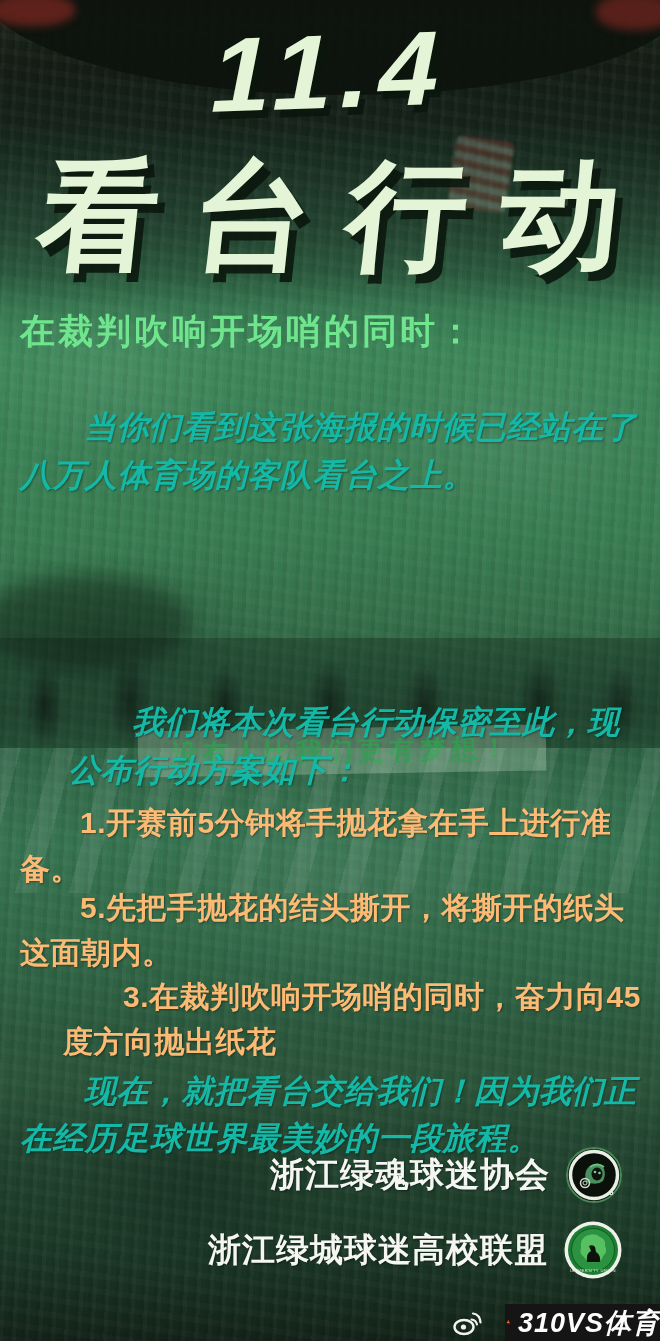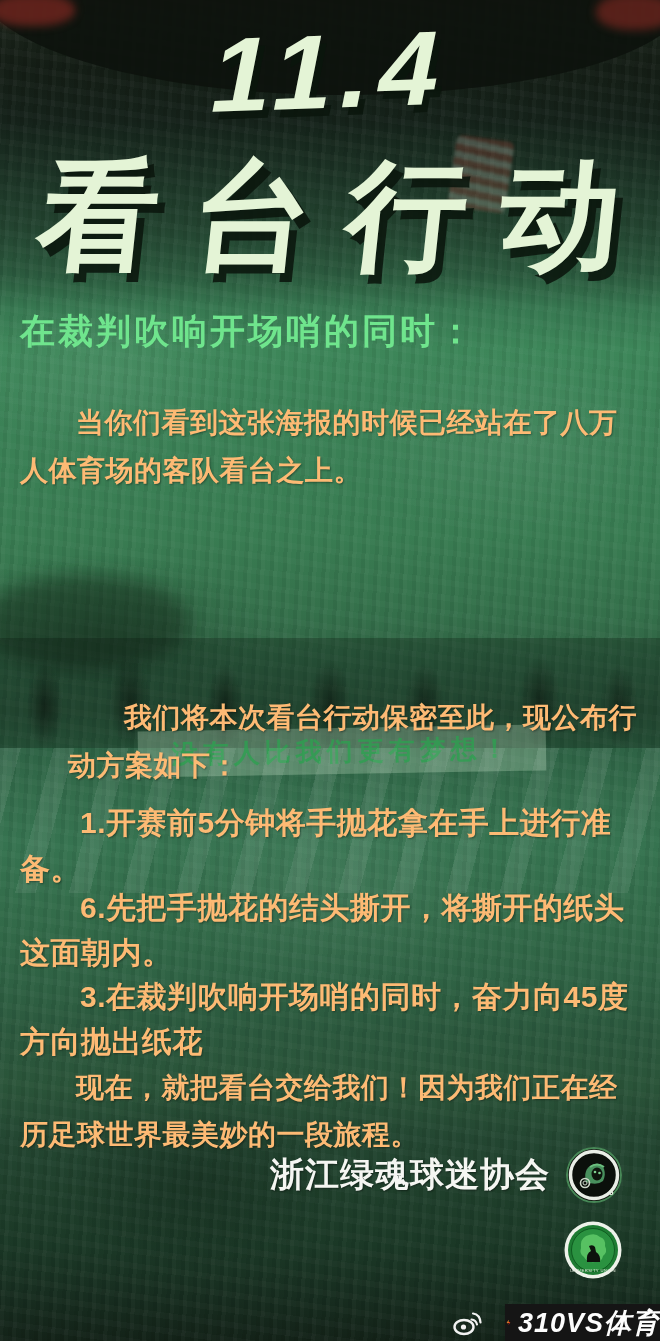--- a/index.html
+++ b/index.html
@@ -92,37 +92,38 @@
     text-shadow:8px 9px 0 rgba(10,22,12,.88);
     letter-spacing:34px;text-indent:34px;line-height:1.15;
     white-space:nowrap;
   }
   .greeting{
     top:308px;left:20px;right:16px;
     font-size:35px;font-weight:bold;color:#6fe58d;letter-spacing:3px;
   }
   .para{
     left:20px;right:16px;
-    font-size:28px;font-weight:bold;color:#fdba74;
+    font-size:32px;font-weight:bold;color:#14b8a6;
     line-height:48px;text-indent:2em;letter-spacing:.5px;
     text-shadow:1px 1px 2px rgba(0,0,0,.35);
+    font-style:italic;
   }
   .p1{top:371px;}
   .p2{top:471px;}
   .p3{top:666px;margin-left:48px;}
   .closing{top:1036px;line-height:47px;}
   .action{
     left:20px;right:16px;
     font-size:30px;font-weight:bold;color:#fdba74;
     line-height:45px;text-indent:2em;letter-spacing:.5px;
     text-shadow:1px 1px 2px rgba(0,0,0,.35);
   }
   .a1{top:770px;line-height:46px;}
   .a2{top:855px;}
-  .a3{top:944px;}
+  .a3{top:944px;margin-left:43px;}
   .sig-row{
     position:absolute;z-index:2;right:0;display:flex;align-items:center;
     justify-content:flex-end;gap:16px;padding-right:38px;left:0;text-align:center;
   }
   .sig1{top:1146px;height:58px;}
   .sig2{top:1220px;height:60px;}
   .sig-name{
     font-weight:bold;color:#f5f6f2;text-shadow:1px 1px 2px rgba(0,0,0,.4);
     white-space:nowrap;
   }
@@ -165,21 +166,21 @@
   <div class="zebra"></div>
 
   <div class="layer title1">11.4</div>
   <div class="layer title2">看台行动</div>
 
   <div class="layer greeting">在裁判吹响开场哨的同时：</div>
   <p class="layer para p1">当你们看到这张海报的时候已经站在了八万人体育场的客队看台之上。</p>
   <p class="layer para p3">我们将本次看台行动保密至此，现公布行动方案如下：</p>
 
   <p class="layer action a1">1.开赛前5分钟将手抛花拿在手上进行准备。</p>
-  <p class="layer action a2">6.先把手抛花的结头撕开，将撕开的纸头这面朝内。</p>
+  <p class="layer action a2">5.先把手抛花的结头撕开，将撕开的纸头这面朝内。</p>
   <p class="layer action a3">3.在裁判吹响开场哨的同时，奋力向45度方向抛出纸花</p>
 
   <p class="layer para closing">现在，就把看台交给我们！因为我们正在经历足球世界最美妙的一段旅程。</p>
 
   <div class="sig-row sig1">
     <span class="sig-name">浙江绿魂球迷协会</span>
     <svg class="crest" width="56" height="56" viewBox="0 0 56 56">
       <circle cx="28" cy="28" r="28" fill="#10150f"></circle>
       <circle cx="28" cy="28" r="27" fill="none" stroke="rgba(85,165,105,.8)" stroke-width="2"></circle>
       <circle cx="28" cy="28" r="23.5" fill="#0b100b" stroke="#e9eee6" stroke-width="3.5"></circle>
@@ -188,20 +189,21 @@
       <circle cx="29" cy="25" r="1.3" fill="#7fd08f"></circle>
       <circle cx="33.5" cy="26" r="1.3" fill="#7fd08f"></circle>
       <path d="M24 20 q7-5 14 0" stroke="#6cbf7f" stroke-width="2" fill="none"></path>
       <circle cx="19" cy="36" r="4.5" fill="none" stroke="#cdd6c9" stroke-width="1.6"></circle>
       <circle cx="19" cy="36" r="2" fill="none" stroke="#cdd6c9" stroke-width="1"></circle>
       <text x="43" y="48" font-size="8" fill="#e8efe3" font-weight="bold">5</text>
     </svg>
   </div>
 
   <div class="sig-row sig2">
+    <span class="sig-name">浙江绿城球迷高校联盟</span>
     <svg class="crest" width="58" height="58" viewBox="0 0 58 58">
       <circle cx="29" cy="29" r="28.5" fill="#eef2ea"></circle>
       <circle cx="29" cy="29" r="25" fill="#1e7c33"></circle>
       <circle cx="29" cy="29" r="21.5" fill="#2a9240" stroke="#0f5c20" stroke-width="1"></circle>
       <path d="M22 15 q9-4 14 1 q6 2 5 9 q3 6-2 10 q-1 6-8 6 q-8 1-11-5 q-5-3-3-9 q-1-9 5-12 z" fill="#57c162"></path>
       <path d="M23 41 q-1-9 4-11 l-2-5 q4-2 6 1 l1 5 q5 3 4 10 z" fill="#0d120c"></path>
       <text x="29" y="51" text-anchor="middle" font-size="4.2" fill="#dfe8da" letter-spacing=".4">UNIVERSITY UNION</text>
     </svg>
   </div>
 

